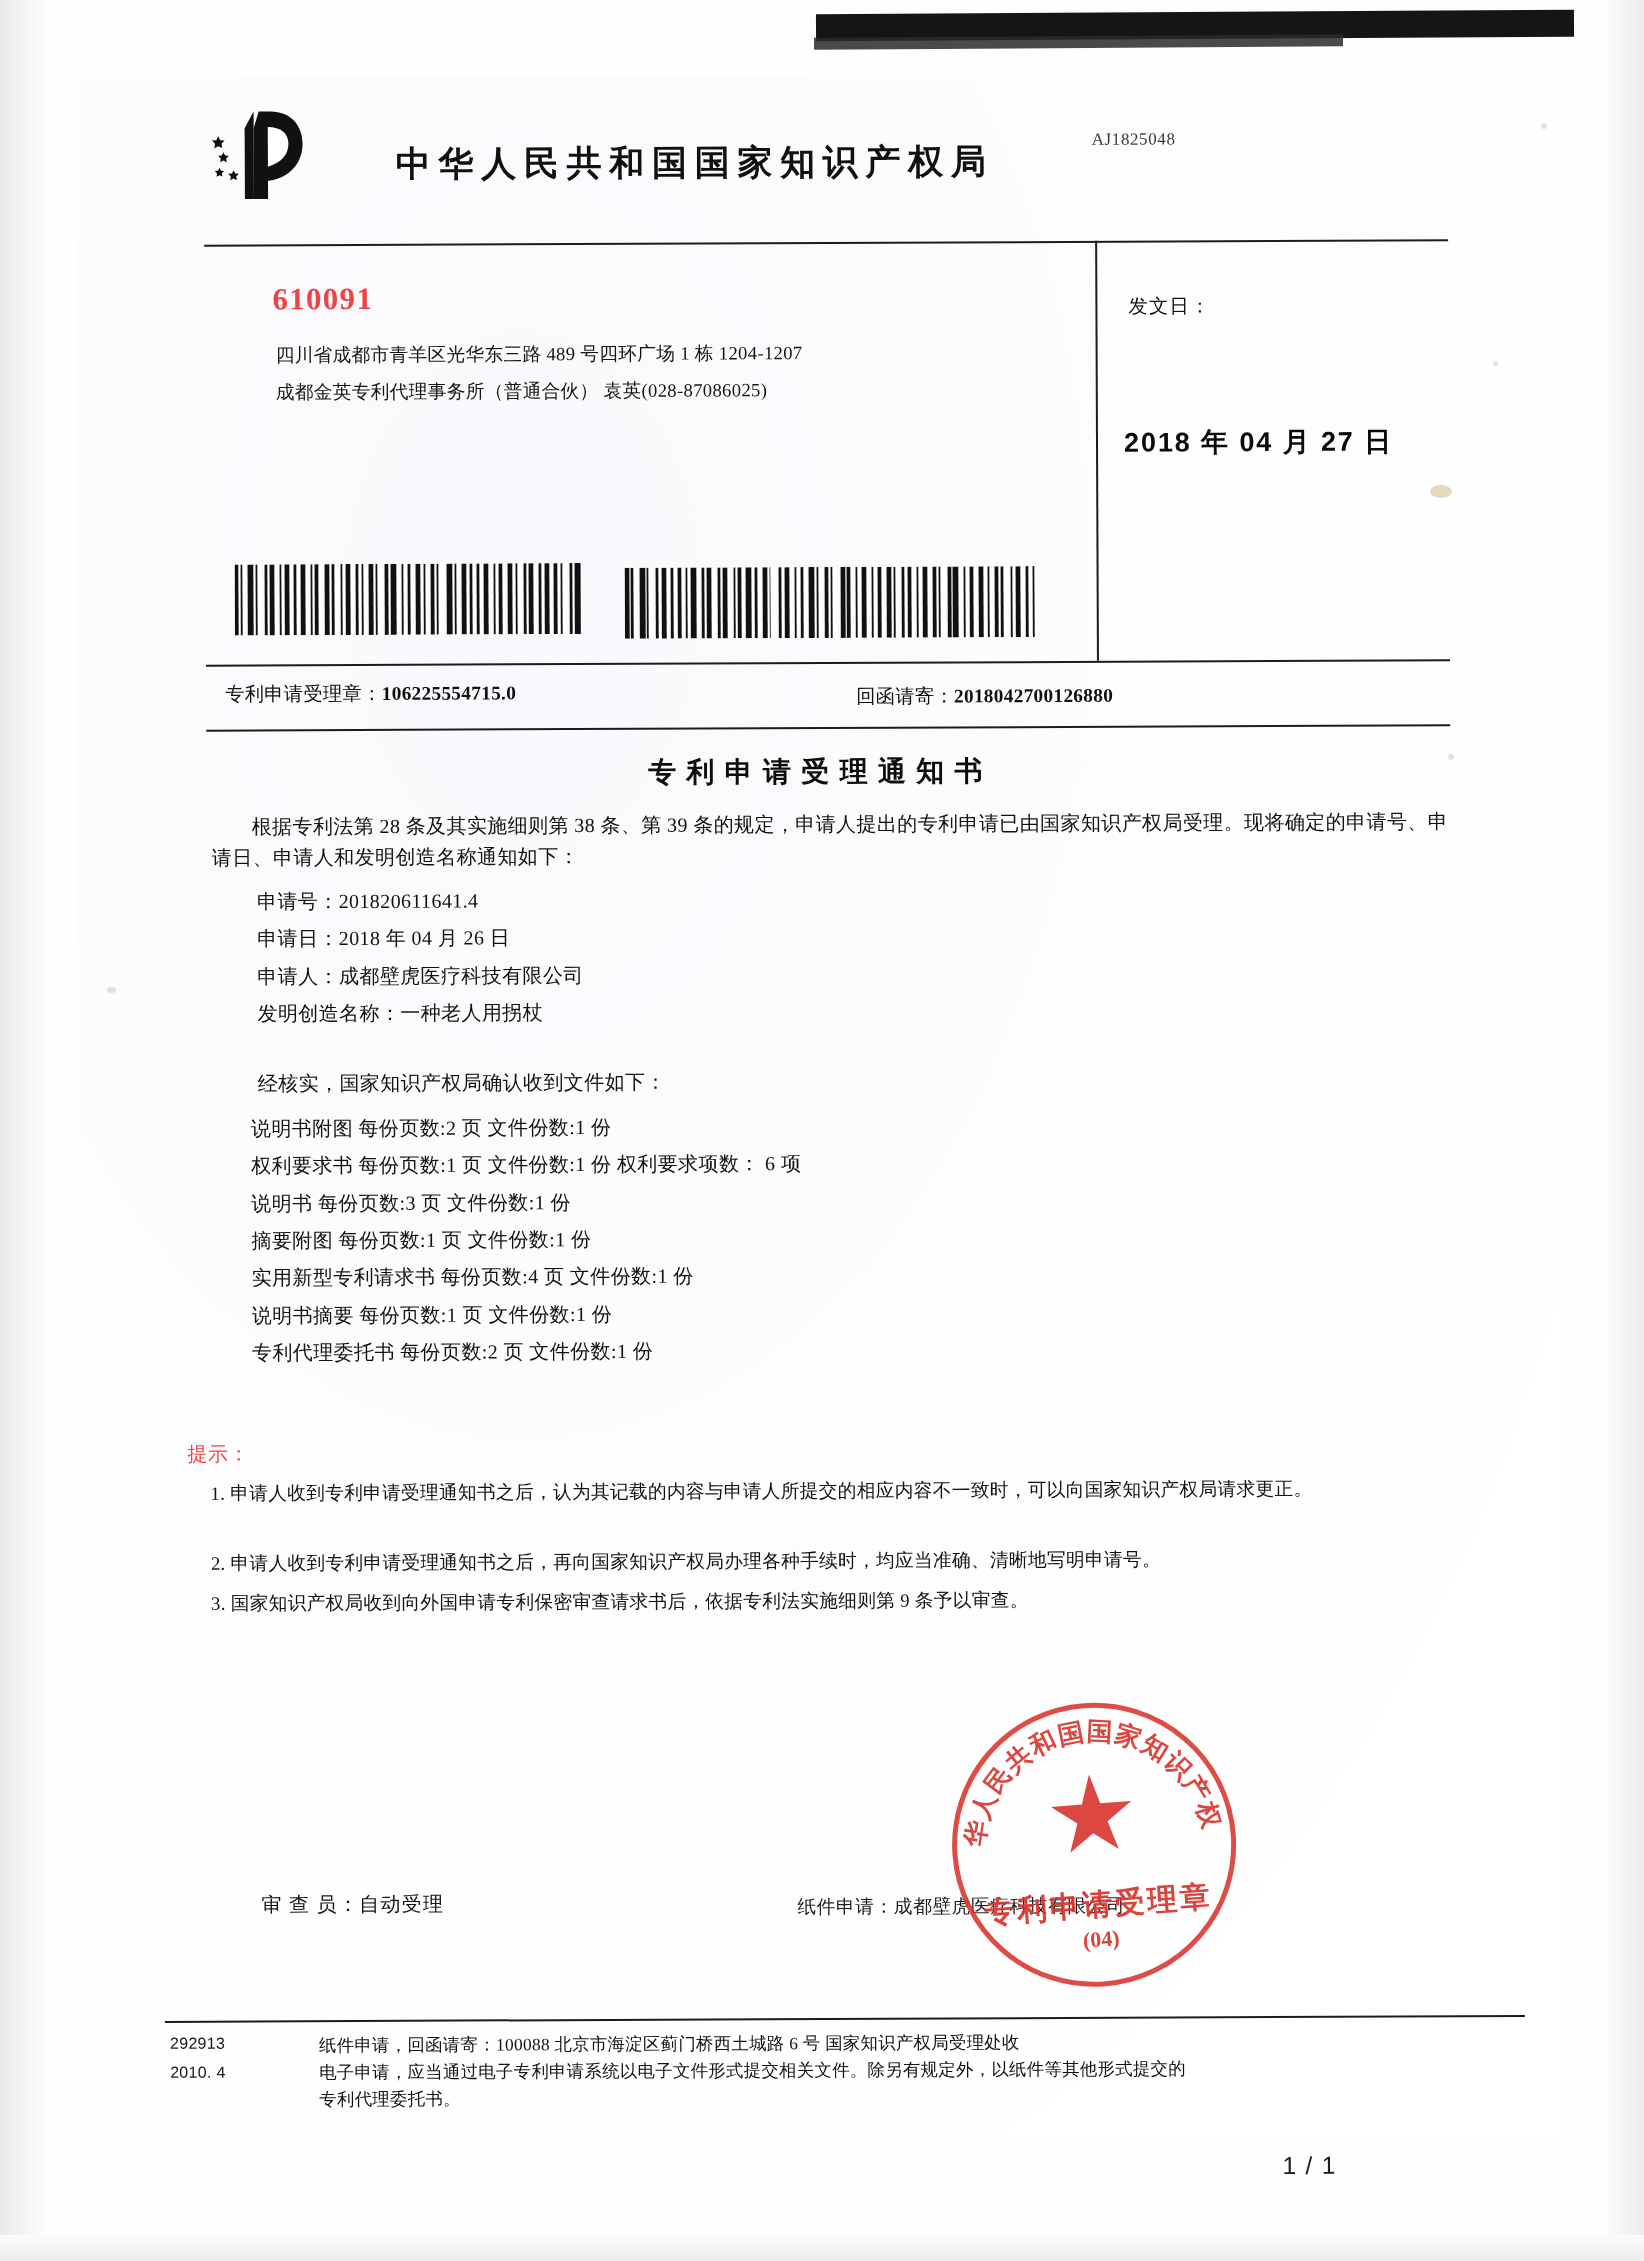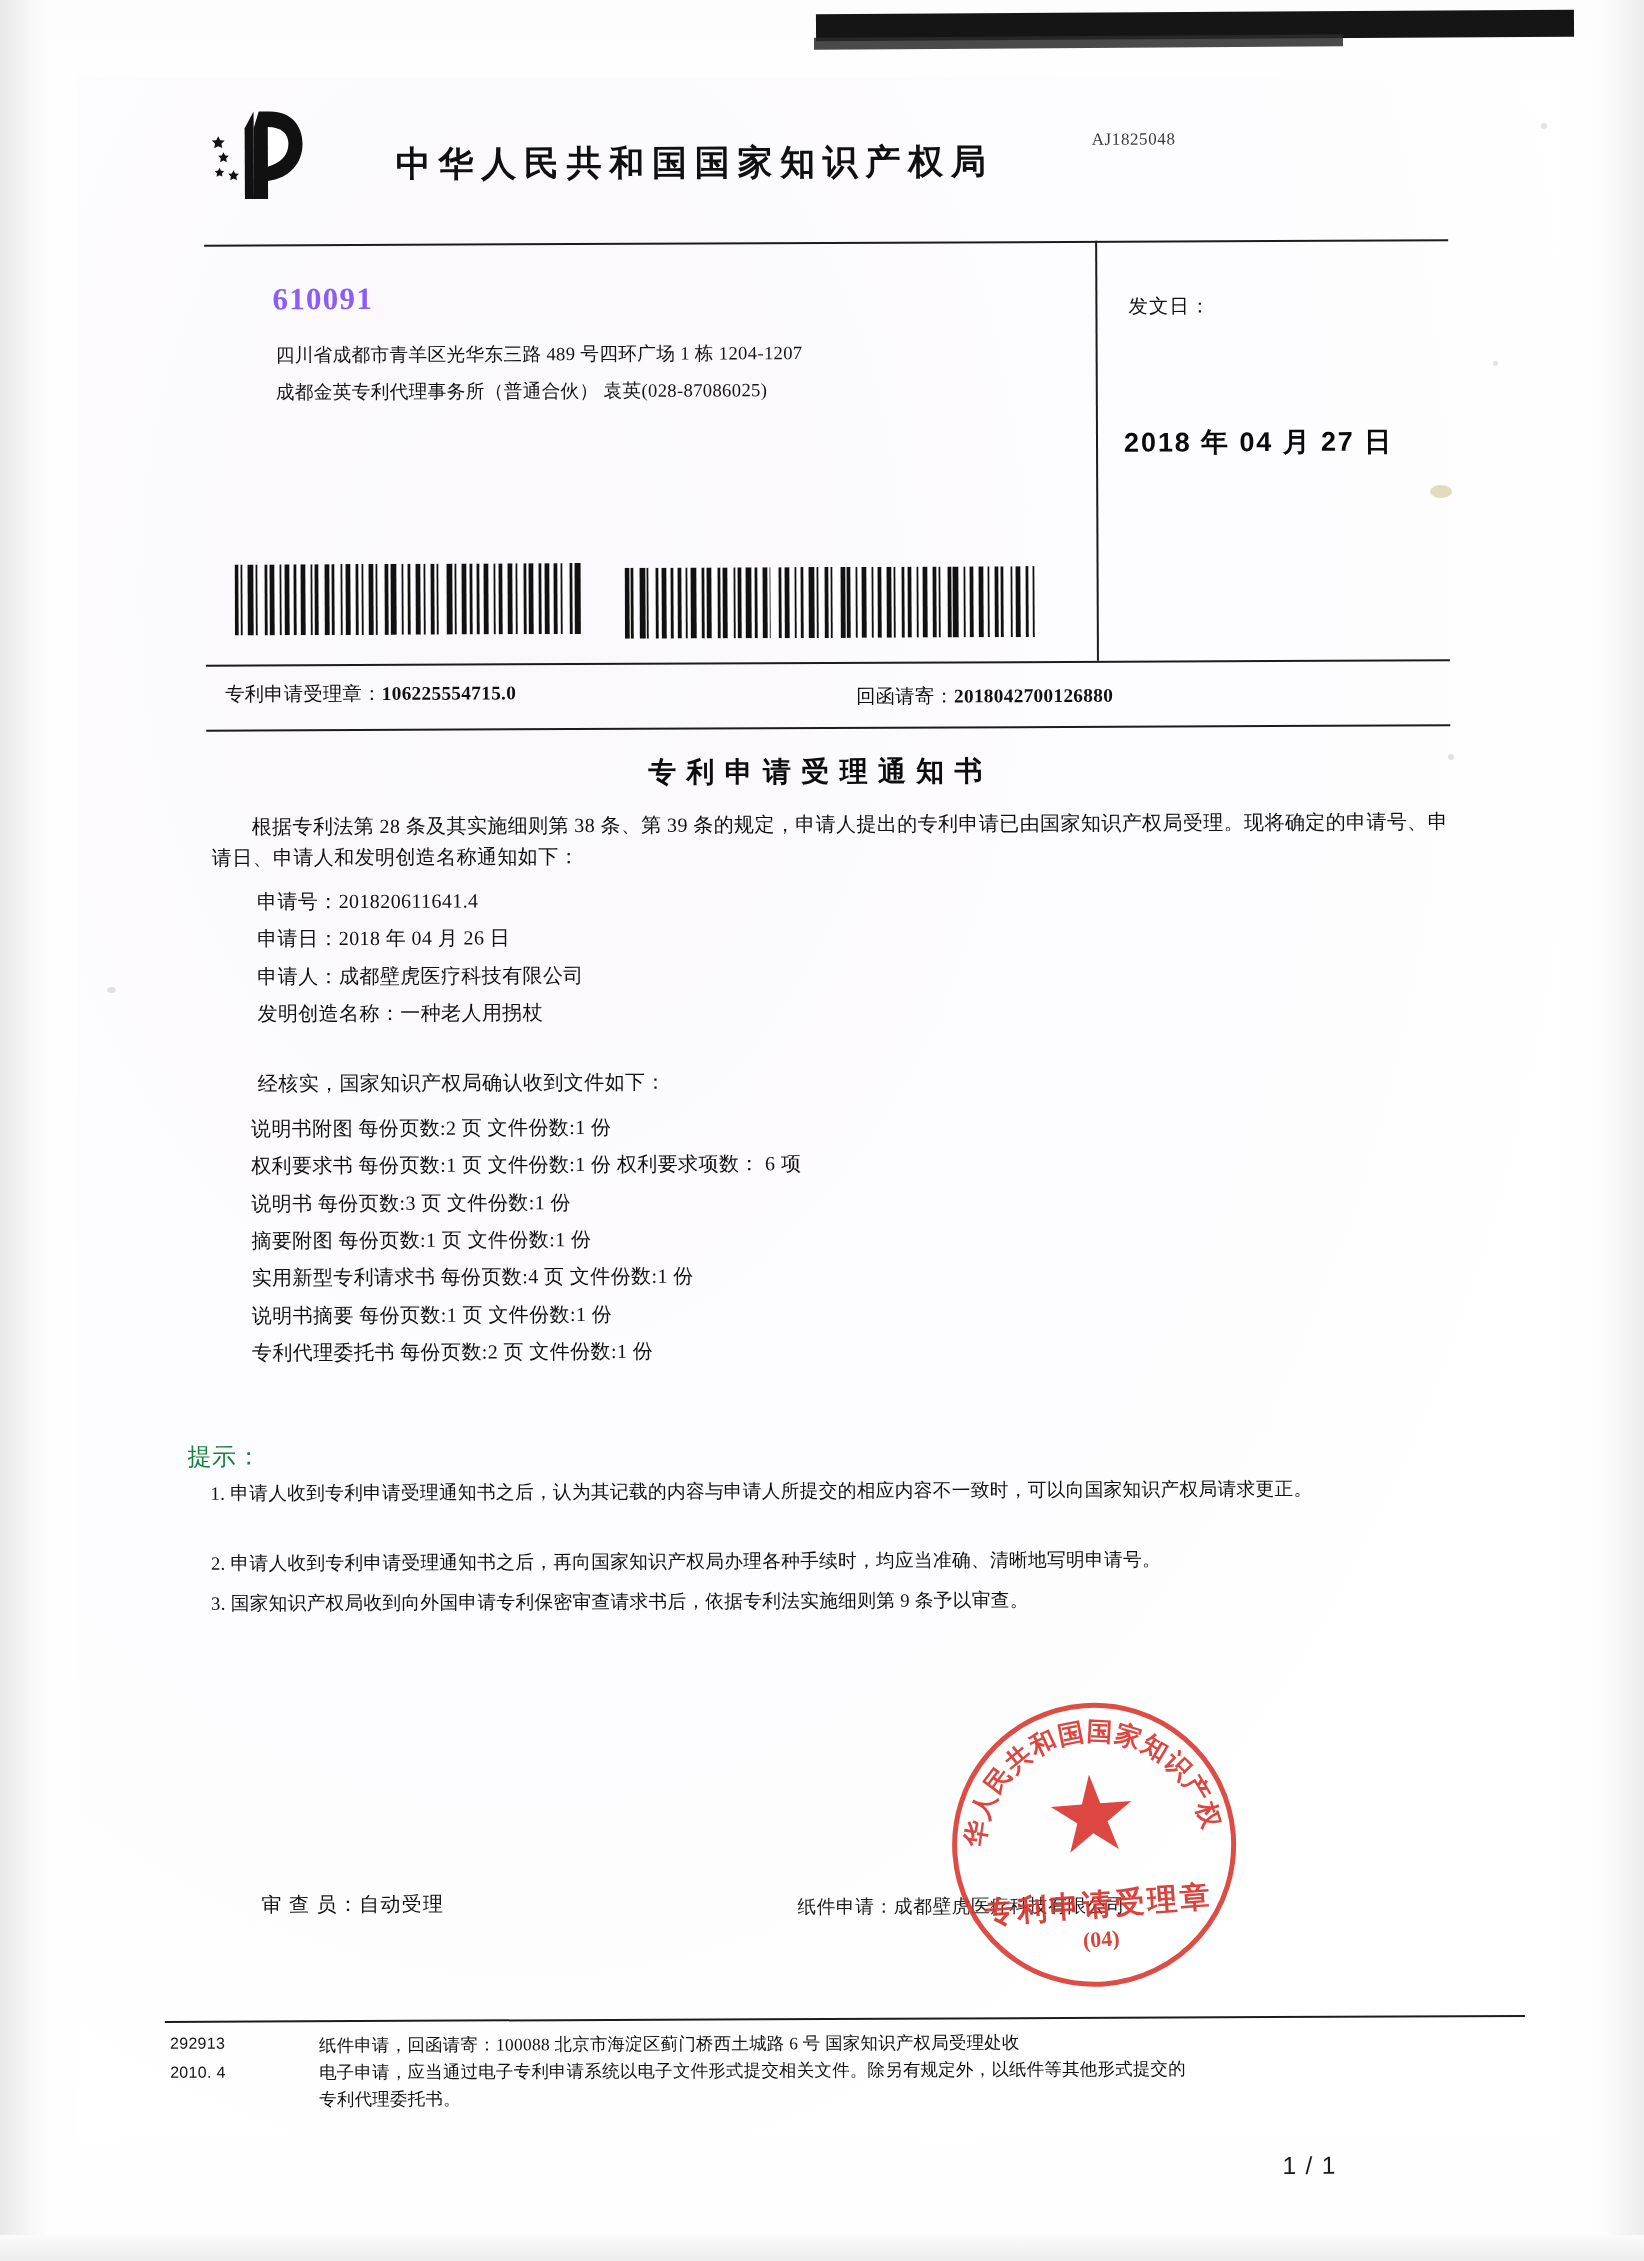--- a/index.html
+++ b/index.html
@@ -110,21 +110,21 @@
     background: #1c1c1c;
   }
 
   
   .postcode {
     position: absolute;
     left: 276px; top: 279px;
     font-size: 31px;
     font-weight: 700;
     letter-spacing: 1.3px;
-    color: #8b5cf6;
+    color: #ef4444;
   }
   .addr1 {
     position: absolute;
     left: 279px; top: 340px;
     font-size: 18.7px;
     color: #141414;
     letter-spacing: 0.3px;
     white-space: nowrap;
   }
   .addr2 {
@@ -258,22 +258,22 @@
   .d2 { top: 1188px; }
   .d3 { top: 1225px; }
   .d4 { top: 1262px; }
   .d5 { top: 1300px; }
   .d6 { top: 1337px; }
 
   
   .notes-title {
     position: absolute;
     left: 186px; top: 1438px;
-    font-size: 24px;
-    color: #15803d;
+    font-size: 20px;
+    color: #ef4444;
     letter-spacing: 0.6px;
   }
   .note {
     position: absolute;
     left: 186px; width: 1283px;
     font-size: 18.7px;
     color: #111;
     letter-spacing: 0.3px;
     line-height: 1.55;
     text-indent: 23px;

